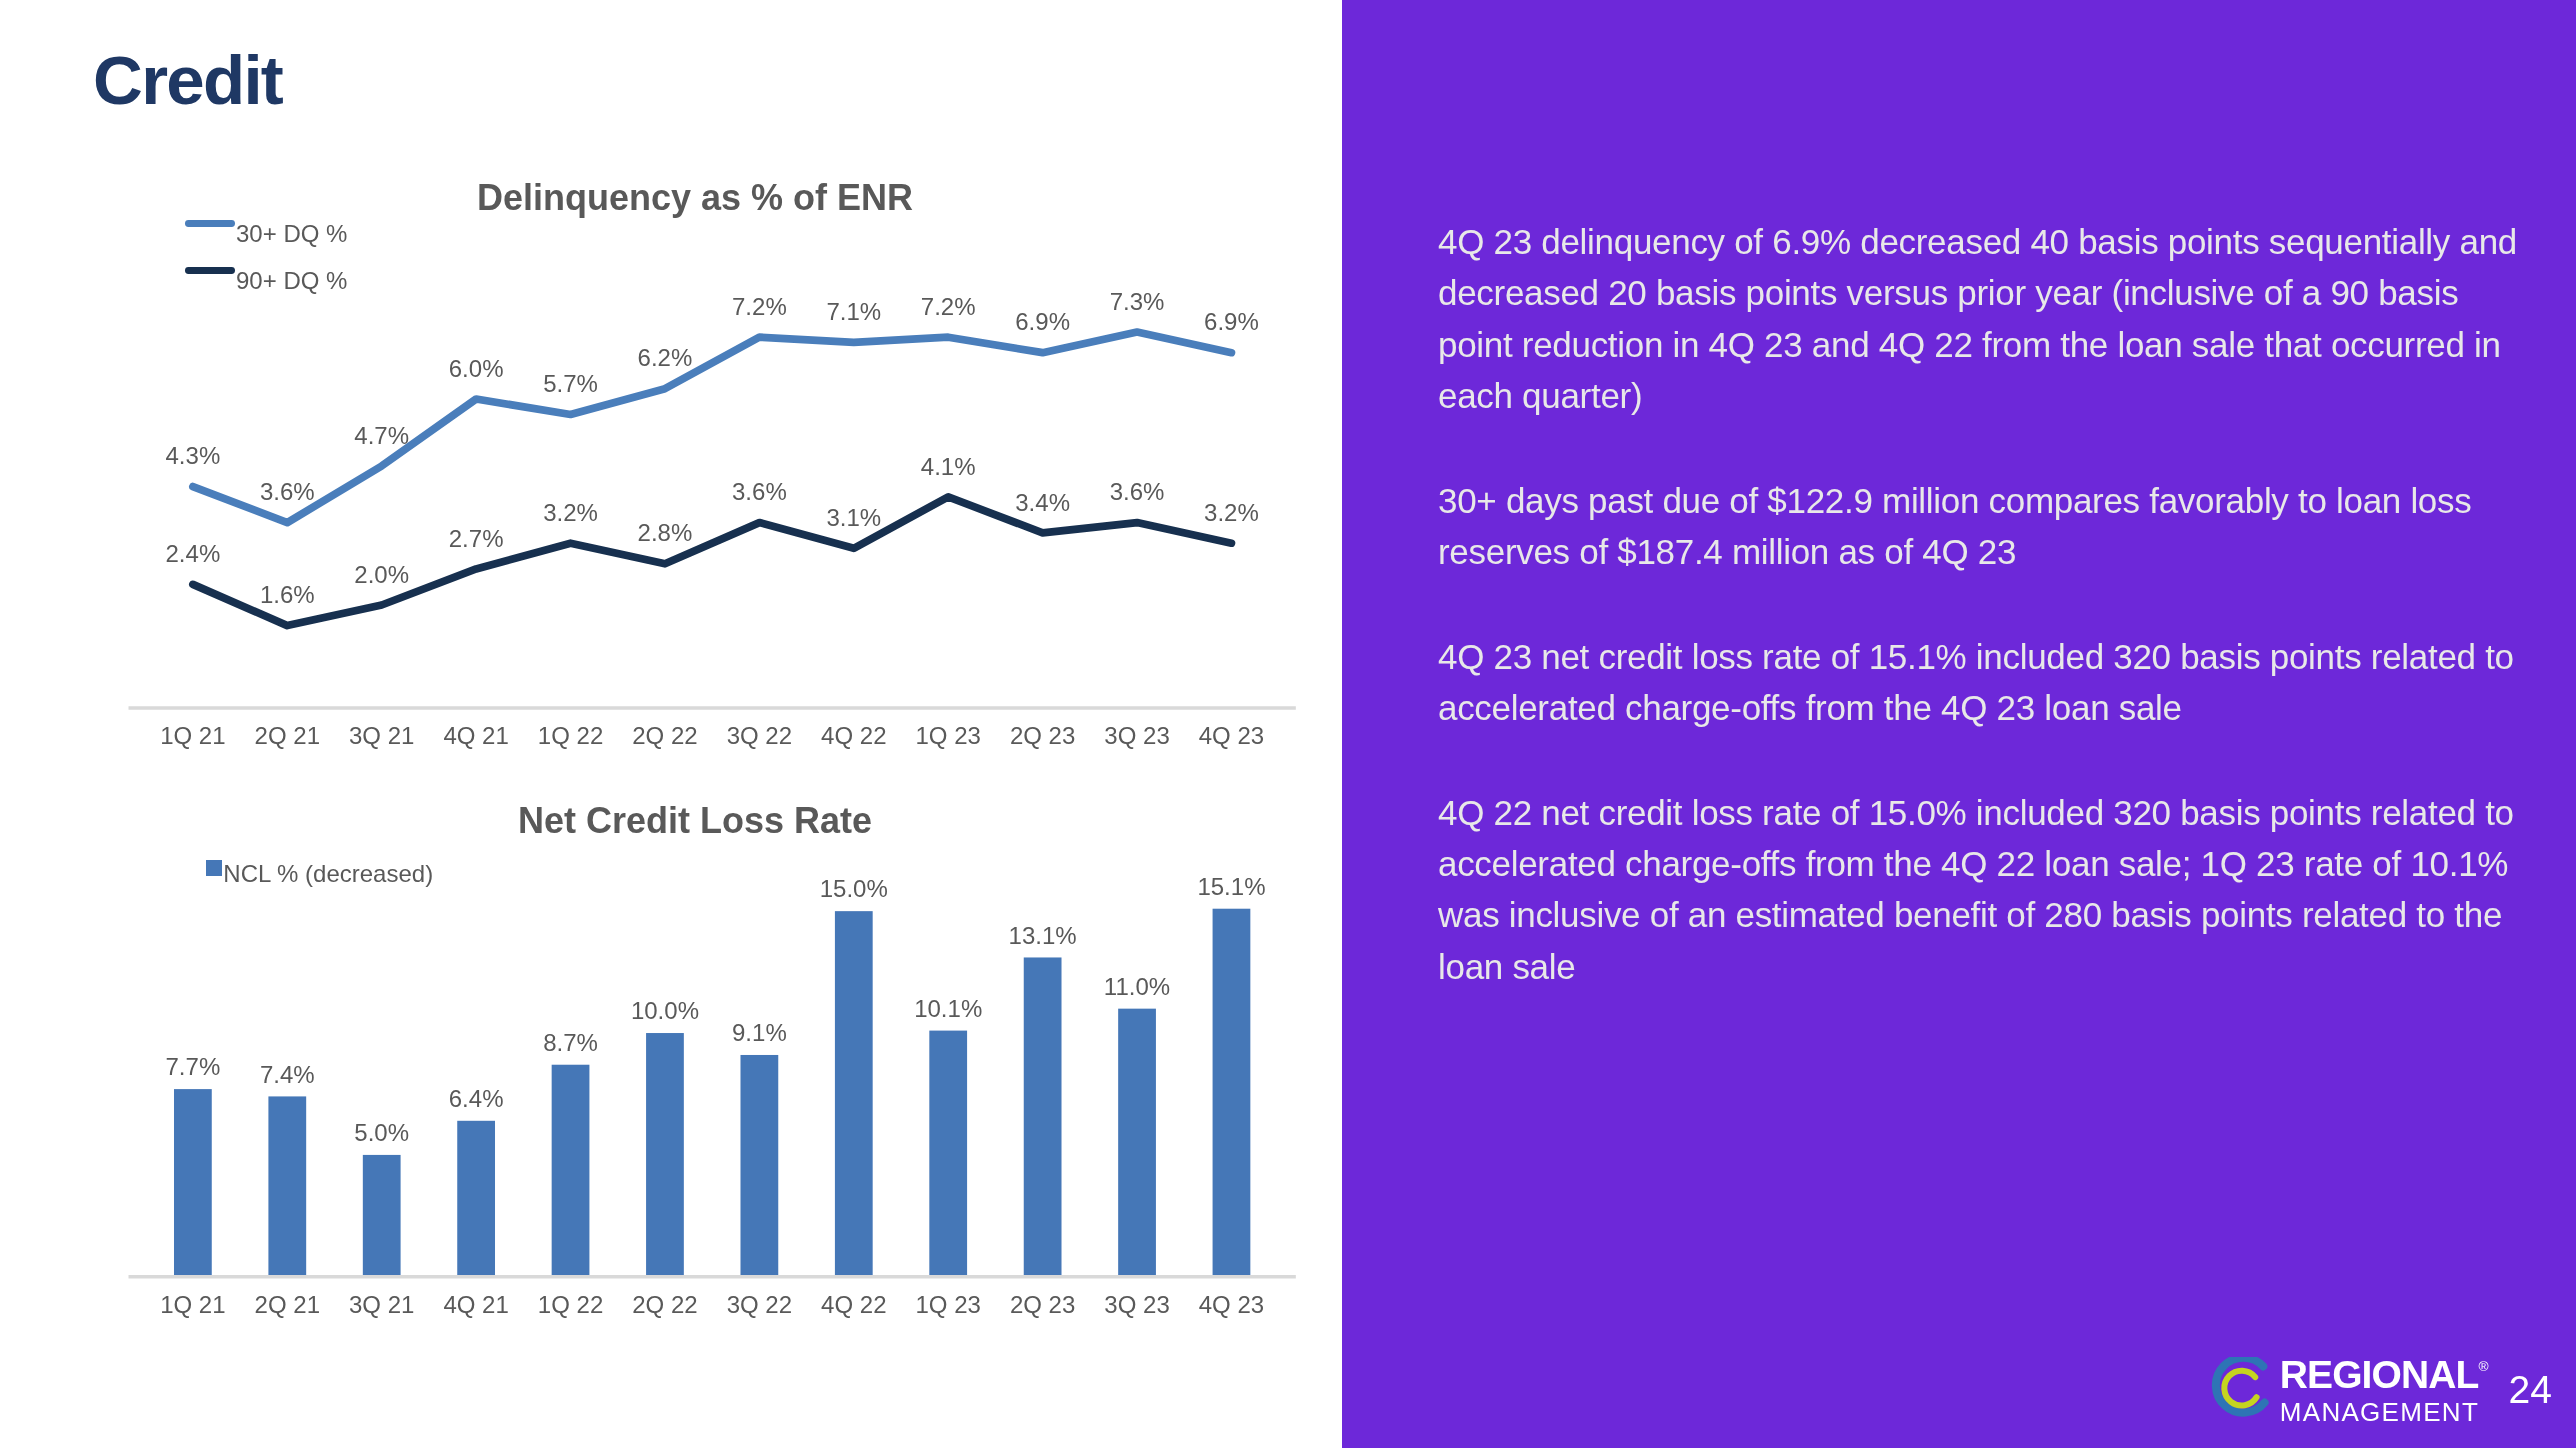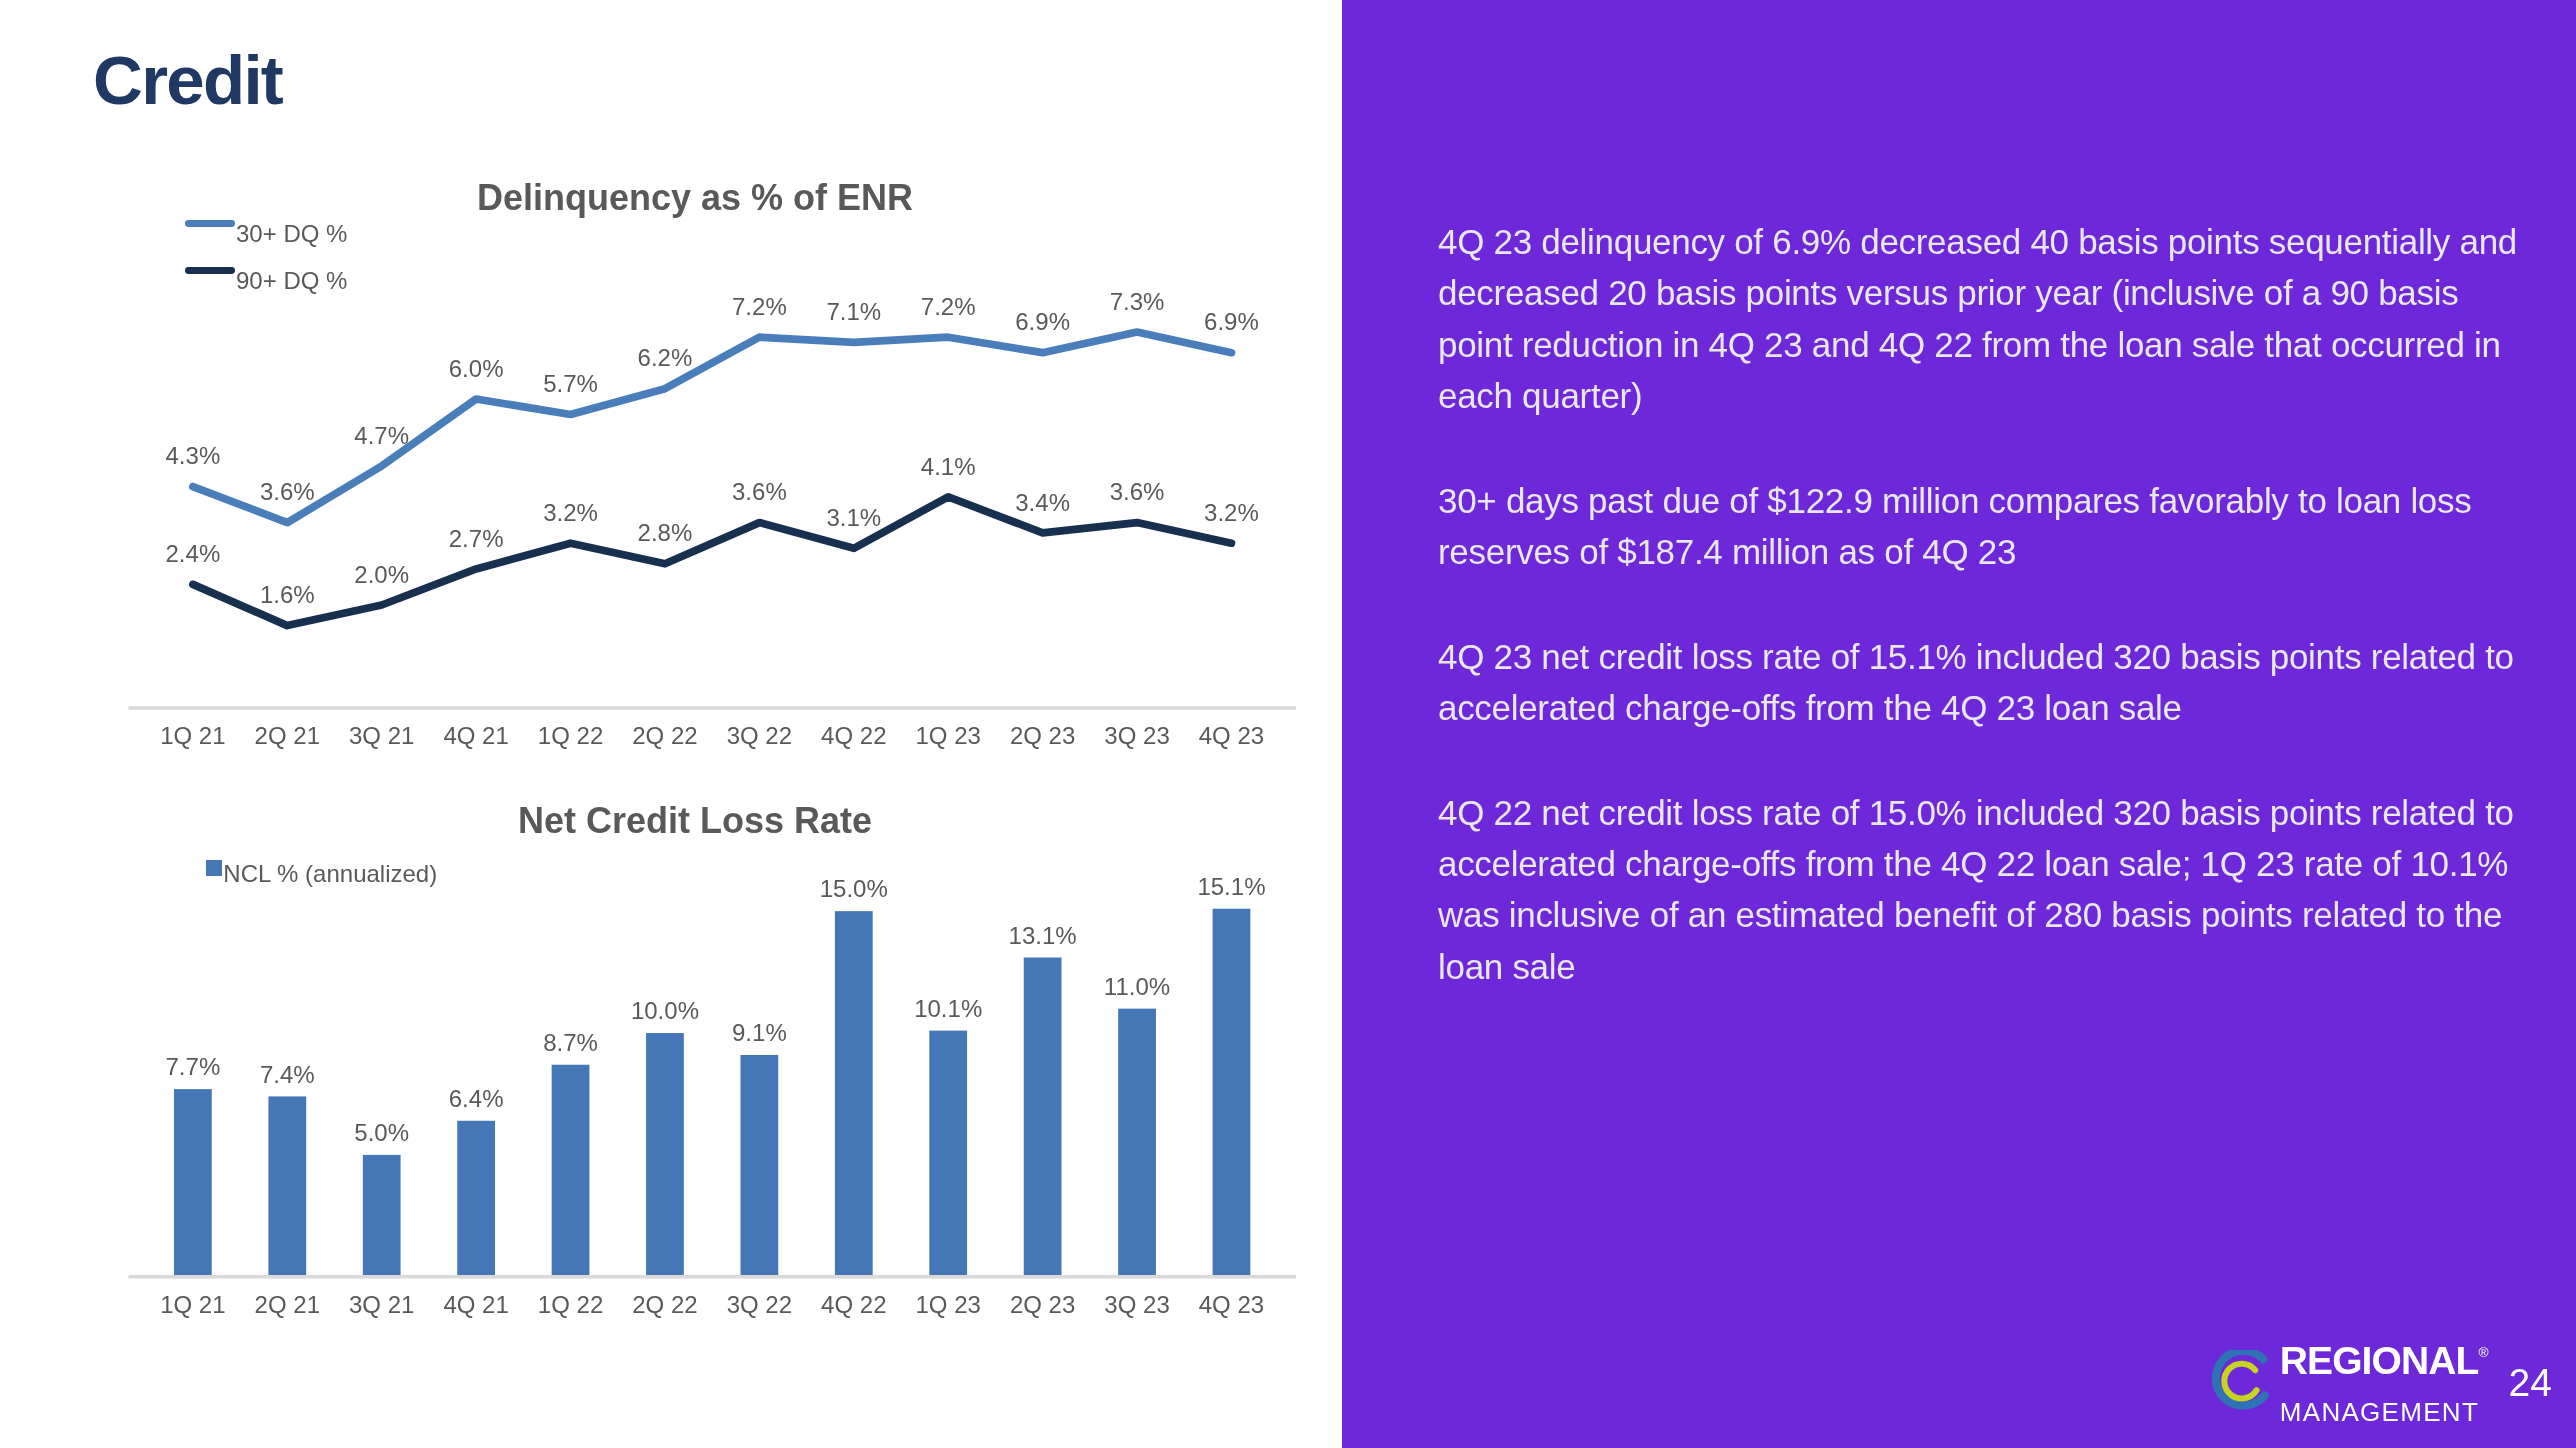--- a/index.html
+++ b/index.html
@@ -104,21 +104,21 @@
     color: #FFFFFF;
     letter-spacing: -0.9px;
     white-space: nowrap;
   }
   .logo-reg { font-size: 13.7px; vertical-align: 17px; font-weight: 400; }
   .logo-line2 {
     font-size: 26px;
     font-weight: 400;
     color: #FFFFFF;
     letter-spacing: 1.3px;
-    margin-top: 19px;
+    margin-top: 5px;
     white-space: nowrap;
   }
   .page-number {
     font-size: 39px;
     color: #FFFFFF;
     margin-left: 15px;
   }
 </style>
 </head>
 <body>
@@ -186,21 +186,21 @@
           <text x="1345" y="342" text-anchor="middle" font-size="28" fill="#595959">3.2%</text>
         </g>
       </svg>
   </div>
 
   <div class="chart chart-2">
     <div class="chart-title">Net Credit Loss Rate</div>
     <div class="legend">
       <div class="legend-item">
         <span class="swatch-square" style="background: rgb(69, 119, 183);"></span>
-        <span class="legend-label">NCL % (annualized)</span>
+        <span class="legend-label">NCL % (decreased)</span>
       </div>
     </div>
     <svg id="bar-chart-svg" width="1236" height="498" viewBox="0 0 1440 580">
         <g>
           <rect x="113" y="263.32" width="44" height="218.68" fill="#4577B7"></rect>
           <rect x="223" y="271.84000000000003" width="44" height="210.15999999999997" fill="#4577B7"></rect>
           <rect x="333" y="340" width="44" height="142" fill="#4577B7"></rect>
           <rect x="443" y="300.24" width="44" height="181.76" fill="#4577B7"></rect>
           <rect x="553" y="234.92000000000004" width="44" height="247.07999999999996" fill="#4577B7"></rect>
           <rect x="663" y="198" width="44" height="284" fill="#4577B7"></rect>

